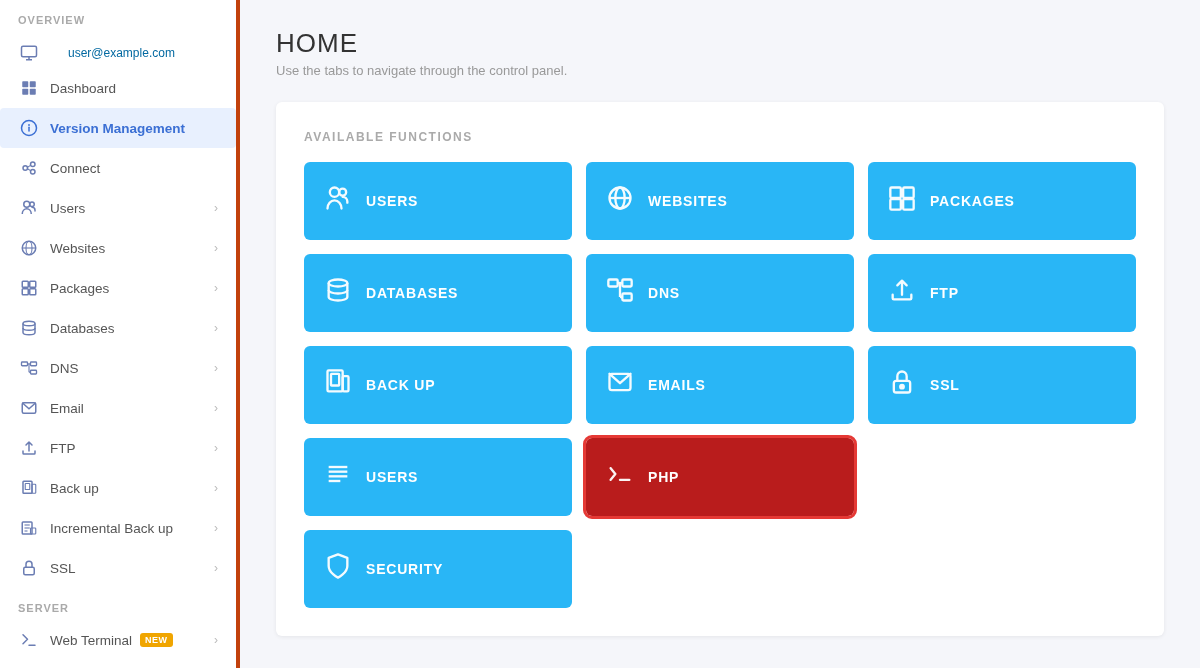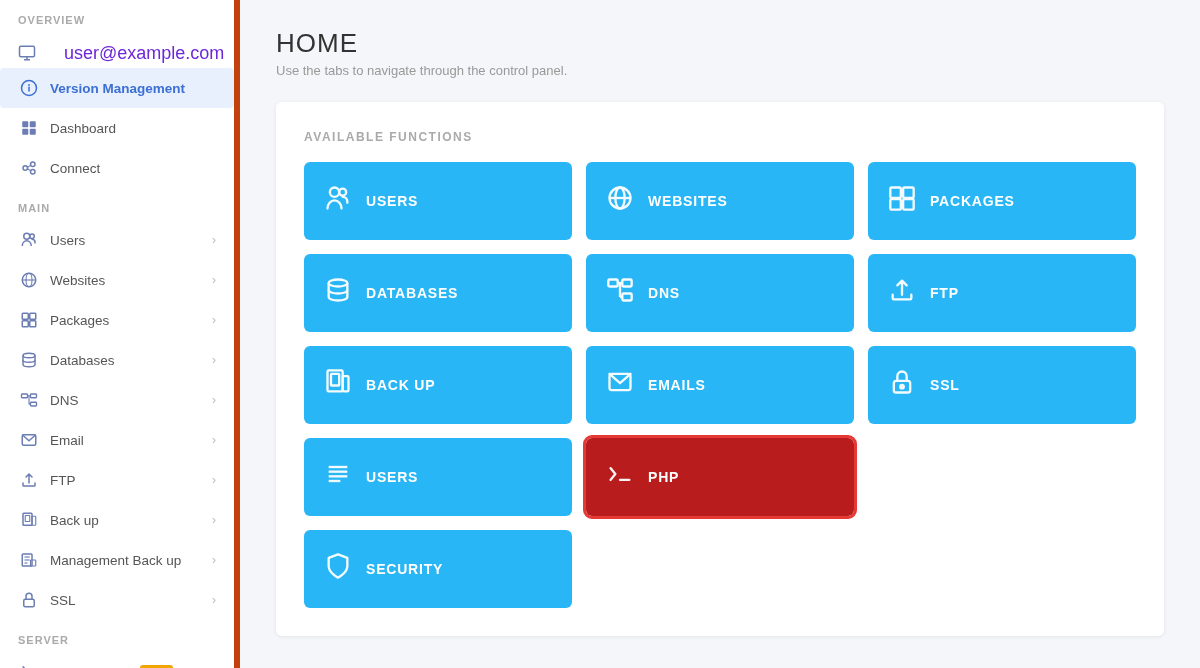--- a/index.html
+++ b/index.html
@@ -5,21 +5,21 @@
     * { box-sizing: border-box; margin: 0; padding: 0; }
     body { font-family: 'Segoe UI', Arial, sans-serif; display: flex; height: 668px; overflow: hidden; background: #f5f6fa; }
 
     
     .sidebar {
       width: 240px;
       min-width: 240px;
       background: #fff;
       height: 100%;
       overflow-y: auto;
-      border-right: 6px solid #c2410c;
+      border-right: 4px solid #c2410c;
       display: flex;
       flex-direction: column;
     }
     .sidebar-section-label {
       font-size: 11px;
       font-weight: 700;
       color: #aaa;
       letter-spacing: 1px;
       padding: 14px 18px 6px 18px;
     }
@@ -56,22 +56,22 @@
     .sidebar-account {
       padding: 10px 18px 4px 18px;
       display: flex;
       align-items: center;
     }
     .sidebar-account .acct-icon {
       width: 22px; height: 22px; margin-right: 8px;
       display: flex; align-items: center; justify-content: center;
     }
     .sidebar-account .acct-label {
-      font-size: 18px;
-      color: #6d28d9;
+      font-size: 12px;
+      color: #0369a1;
       font-weight: 500;
       margin-left: 20px;
     }
     .badge-new {
       background: #f0a500;
       color: #fff;
       font-size: 9px;
       font-weight: 700;
       padding: 2px 5px;
       border-radius: 3px;
@@ -162,57 +162,56 @@
   <div class="sidebar-account">
     <div class="acct-icon">
       <svg class="sidebar-icon-svg" viewBox="0 0 24 24">
           <rect x="2" y="3" width="20" height="14" rx="2" fill="none" stroke="#6b7db3" stroke-width="2"></rect>
           <path d="M8 21h8M12 17v4" stroke="#6b7db3" stroke-width="2" fill="none"></path>
         </svg>
     </div>
     <span class="acct-label">user@example.com</span>
   </div>
 
+  <div class="sidebar-item">
+    <div class="icon">
+      <svg class="sidebar-icon-svg" viewBox="0 0 24 24">
+          <rect x="3" y="3" width="8" height="8" rx="1"></rect>
+          <rect x="13" y="3" width="8" height="8" rx="1"></rect>
+          <rect x="3" y="13" width="8" height="8" rx="1"></rect>
+          <rect x="13" y="13" width="8" height="8" rx="1"></rect>
+        </svg>
+    </div>
+    <span>Dashboard</span>
+  </div>
+
   <div class="sidebar-item active">
     <div class="icon">
       <svg class="sidebar-icon-svg blue" viewBox="0 0 24 24">
           <circle cx="12" cy="12" r="10" fill="none" stroke="#3b6fd4" stroke-width="2"></circle>
           <line x1="12" y1="8" x2="12" y2="8" stroke="#3b6fd4" stroke-width="2.5" stroke-linecap="round"></line>
           <line x1="12" y1="11" x2="12" y2="16" stroke="#3b6fd4" stroke-width="2" stroke-linecap="round"></line>
         </svg>
     </div>
     <span>Version Management</span>
-  </div>
-
-  <div class="sidebar-item">
-    <div class="icon">
-      <svg class="sidebar-icon-svg" viewBox="0 0 24 24">
-          <rect x="3" y="3" width="8" height="8" rx="1"></rect>
-          <rect x="13" y="3" width="8" height="8" rx="1"></rect>
-          <rect x="3" y="13" width="8" height="8" rx="1"></rect>
-          <rect x="13" y="13" width="8" height="8" rx="1"></rect>
-        </svg>
-    </div>
-    <span>Dashboard</span>
   </div>
 
   <div class="sidebar-item">
     <div class="icon">
       <svg class="sidebar-icon-svg" viewBox="0 0 24 24">
           <circle cx="7" cy="12" r="3" fill="none" stroke="#6b7db3" stroke-width="2"></circle>
           <circle cx="17" cy="7" r="3" fill="none" stroke="#6b7db3" stroke-width="2"></circle>
           <circle cx="17" cy="17" r="3" fill="none" stroke="#6b7db3" stroke-width="2"></circle>
           <line x1="10" y1="11" x2="14" y2="8.5" stroke="#6b7db3" stroke-width="1.5"></line>
           <line x1="10" y1="13" x2="14" y2="15.5" stroke="#6b7db3" stroke-width="1.5"></line>
         </svg>
     </div>
     <span>Connect</span>
   </div>
 
-  <div class="sidebar-section-label">MAIN</div>
 
   <div class="sidebar-item">
     <div class="icon">
       <svg class="sidebar-icon-svg" viewBox="0 0 24 24">
           <circle cx="9" cy="7" r="4" fill="none" stroke="#6b7db3" stroke-width="2"></circle>
           <path d="M3 20c0-4 2.7-7 6-7s6 3 6 7" fill="none" stroke="#6b7db3" stroke-width="2"></path>
           <path d="M16 11c2 0 4 1.5 4 4v1" stroke="#6b7db3" stroke-width="2" fill="none" stroke-linecap="round"></path>
           <circle cx="16" cy="7" r="3" fill="none" stroke="#6b7db3" stroke-width="2"></circle>
         </svg>
     </div>
@@ -309,21 +308,21 @@
   <div class="sidebar-item">
     <div class="icon">
       <svg class="sidebar-icon-svg" viewBox="0 0 24 24">
           <rect x="3" y="4" width="13" height="16" rx="1" fill="none" stroke="#6b7db3" stroke-width="2"></rect>
           <line x1="6" y1="8" x2="13" y2="8" stroke="#6b7db3" stroke-width="1.5"></line>
           <line x1="6" y1="12" x2="13" y2="12" stroke="#6b7db3" stroke-width="1.5"></line>
           <line x1="6" y1="16" x2="10" y2="16" stroke="#6b7db3" stroke-width="1.5"></line>
           <rect x="14" y="12" width="7" height="8" rx="1" fill="none" stroke="#6b7db3" stroke-width="1.5"></rect>
         </svg>
     </div>
-    <span>Management Back up</span>
+    <span>Incremental Back up</span>
     <span class="chevron">›</span>
   </div>
 
   <div class="sidebar-item">
     <div class="icon">
       <svg class="sidebar-icon-svg" viewBox="0 0 24 24">
           <rect x="5" y="11" width="14" height="10" rx="2" fill="none" stroke="#6b7db3" stroke-width="2"></rect>
           <path d="M8 11V7a4 4 0 018 0v4" fill="none" stroke="#6b7db3" stroke-width="2"></path>
         </svg>
     </div>

